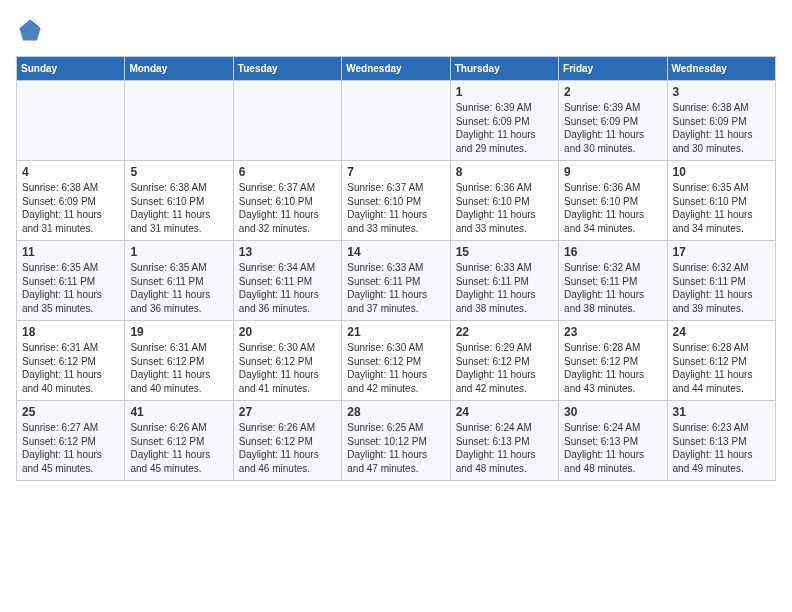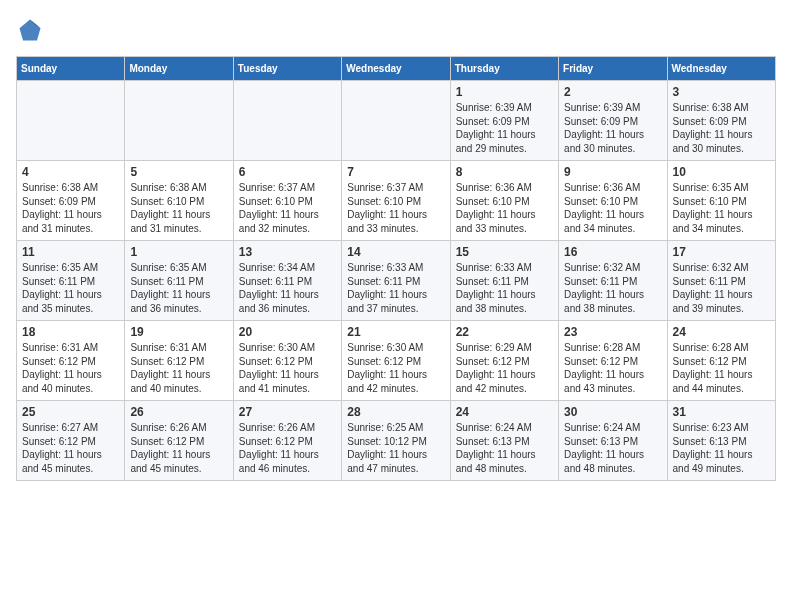--- a/index.html
+++ b/index.html
@@ -278,21 +278,21 @@
         </td>
       </tr>
       <tr>
         <td>
           <span class="day-num">25</span>
           <div class="cell-content">Sunrise: 6:27 AM
 Sunset: 6:12 PM
 Daylight: 11 hours and 45 minutes.</div>
         </td>
         <td>
-          <span class="day-num">26</span>
+          <span class="day-num">41</span>
           <div class="cell-content">Sunrise: 6:26 AM
 Sunset: 6:12 PM
 Daylight: 11 hours and 45 minutes.</div>
         </td>
         <td>
           <span class="day-num">27</span>
           <div class="cell-content">Sunrise: 6:26 AM
 Sunset: 6:12 PM
 Daylight: 11 hours and 46 minutes.</div>
         </td>

